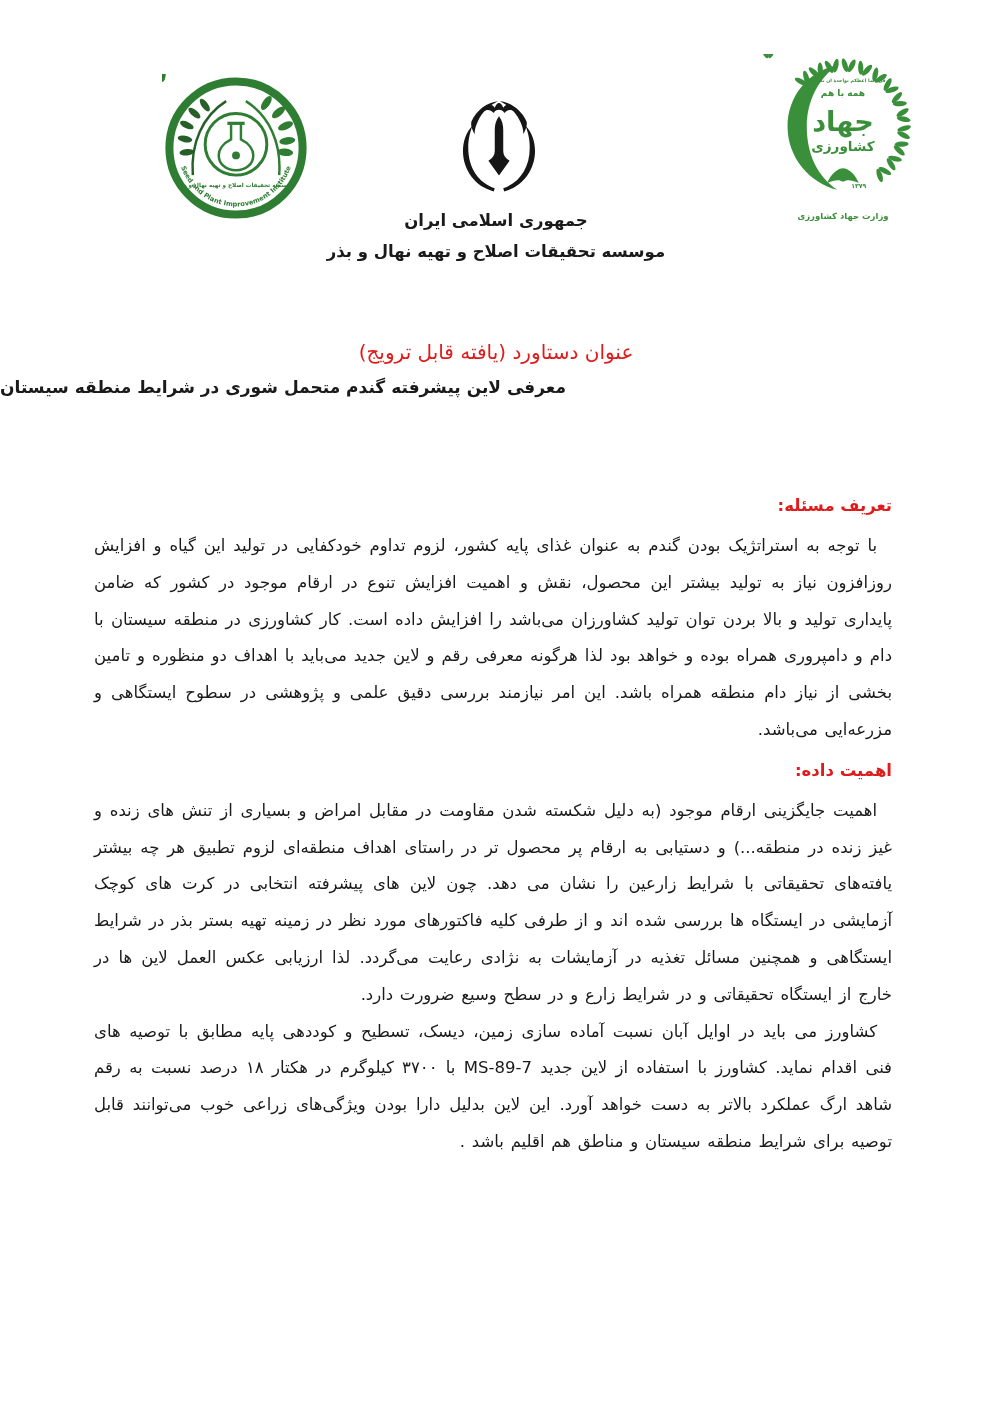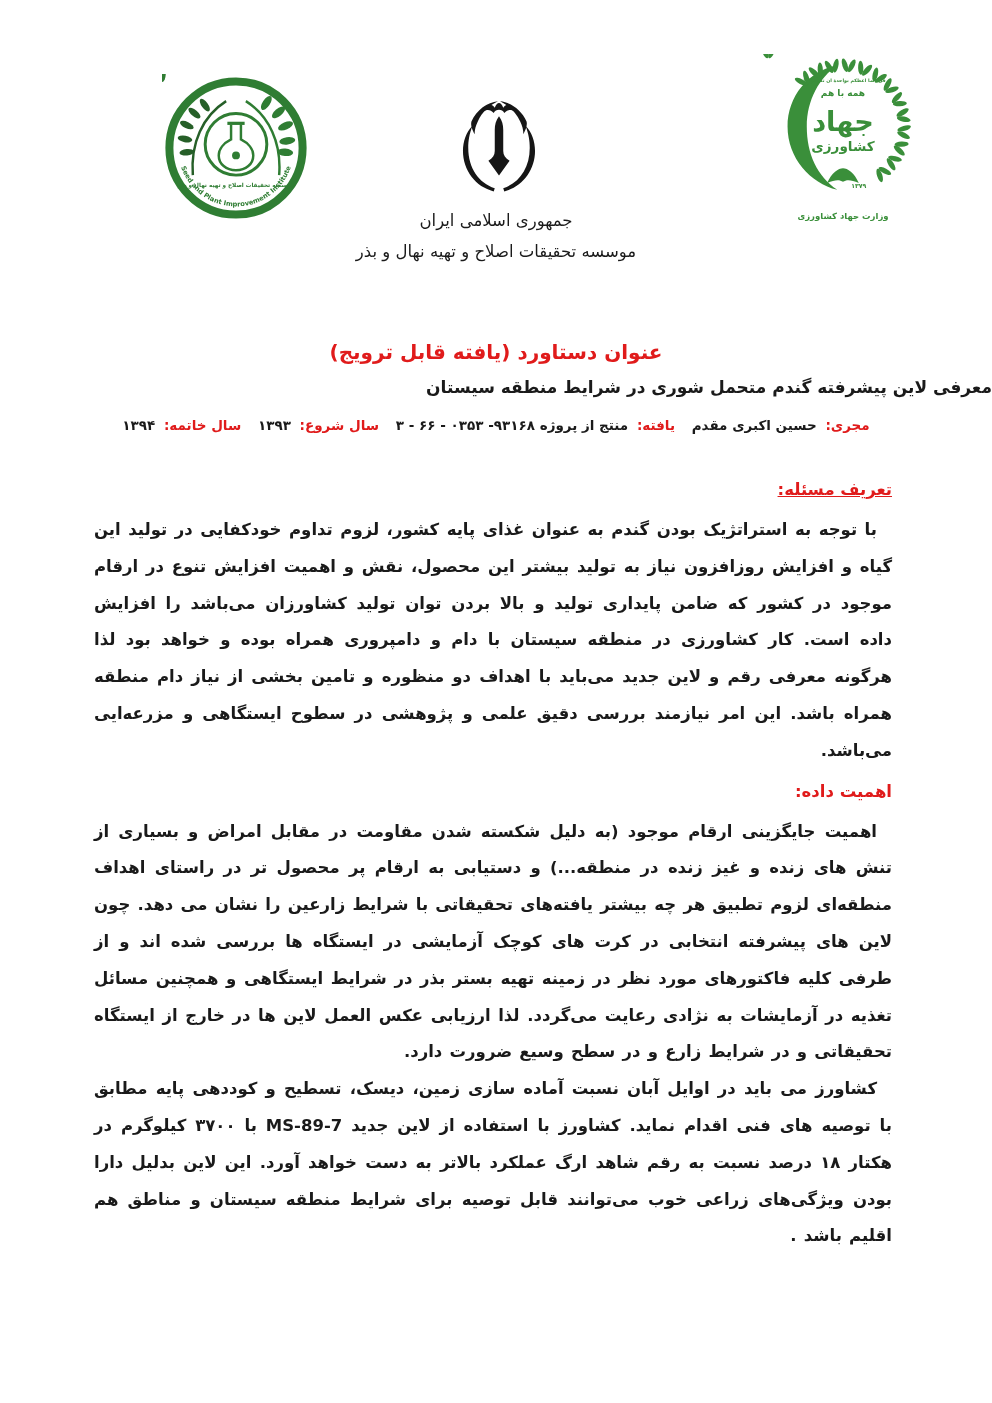--- a/index.html
+++ b/index.html
@@ -13,46 +13,46 @@
     overflow:hidden;
   }
   .red{color:#e01b1b;}
   
   .logo-spii{position:absolute;left:162px;top:74px;width:148px;height:148px;}
   .logo-iran{position:absolute;left:446px;top:92px;width:106px;height:114px;}
   .logo-jahad{position:absolute;left:762px;top:54px;width:162px;height:172px;}
   
   .header{
     position:absolute;top:205px;left:0;right:0;
-    text-align:center;font-weight:normal;font-size:16.5px;line-height:31px;
+    text-align:center;font-weight:bold;font-size:16.5px;line-height:31px;
   }
   
   .doc-title{
     position:absolute;top:340px;left:0;right:0;
-    text-align:center;font-weight:bold;font-size:20px;color:#e01b1b;
+    text-align:center;font-weight:normal;font-size:20px;color:#e01b1b;
   }
   .doc-subtitle{
     position:absolute;top:377px;left:0;right:0;
-    text-align:right;font-weight:bold;font-size:17px;
+    text-align:left;font-weight:bold;font-size:17px;
   }
   .meta-line{
     position:absolute;top:417px;left:60px;right:60px;
     text-align:center;font-weight:bold;font-size:13.5px;white-space:nowrap;
   }
   .meta-line span{margin:0 2px;}
   .meta-line .grp{margin-left:10px;}
   
   .content{position:absolute;top:478px;right:100px;left:94px;}
   .section-heading{
     font-size:16.5px;font-weight:bold;color:#e01b1b;
     margin:10px 0 10px;line-height:24px;text-align:right;
   }
-  .section-heading.first{margin-top:0;text-decoration:underline;}
+  .section-heading.first{margin-top:16px;}
   .body-text{
-    font-size:16.5px;font-weight:bold;line-height:36.8px;
+    font-size:16.5px;font-weight:normal;line-height:36.8px;
     text-align:justify;margin:0;text-indent:15px;word-spacing:1.5px;
   }
   svg text{font-family:"DejaVu Sans",sans-serif;}
 </style>
 </head>
 <body>
 
 <div class="page">
 
   <svg class="logo-spii" viewBox="0 0 120 120">
@@ -152,30 +152,20 @@
   </svg>
 
   <div class="header">
     <div>جمهوری اسلامی ایران</div>
     <div>موسسه تحقیقات اصلاح و تهیه نهال و بذر</div>
   </div>
 
   <div class="doc-title">عنوان دستاورد (یافته قابل ترویج)</div>
   <div class="doc-subtitle">معرفی لاین پیشرفته گندم متحمل شوری در شرایط منطقه سیستان</div>
 
-  <div class="meta-line">
-    <span class="red">مجری:</span>
-    <span class="grp">حسین اکبری مقدم</span>
-    <span class="red">یافته:</span>
-    <span class="grp">منتج از پروژه ۹۳۱۶۸- ۰۳۵۳ - ۶۶ - ۳</span>
-    <span class="red">سال شروع:</span>
-    <span class="grp">۱۳۹۳</span>
-    <span class="red">سال خاتمه:</span>
-    <span>۱۳۹۴</span>
-  </div>
 
   <div class="content">
     <div class="section-heading first">تعریف مسئله:</div>
     <p class="body-text">با توجه به استراتژیک بودن گندم به عنوان غذای پایه کشور، لزوم تداوم خودکفایی در تولید این گیاه و افزایش روزافزون نیاز به تولید بیشتر این محصول، نقش و اهمیت افزایش تنوع در ارقام موجود در کشور که ضامن پایداری تولید و بالا بردن توان تولید کشاورزان می‌باشد را افزایش داده است. کار کشاورزی در منطقه سیستان با دام و دامپروری همراه بوده و خواهد بود لذا هرگونه معرفی رقم و لاین جدید می‌باید با اهداف دو منظوره و تامین بخشی از نیاز دام منطقه همراه باشد. این امر نیازمند بررسی دقیق علمی و پژوهشی در سطوح ایستگاهی و مزرعه‌ایی می‌باشد.</p>
 
     <div class="section-heading">اهمیت داده:</div>
     <p class="body-text">اهمیت جایگزینی ارقام موجود (به دلیل شکسته شدن مقاومت در مقابل امراض و بسیاری از تنش های زنده و غیز زنده در منطقه...) و دستیابی به ارقام پر محصول تر در راستای اهداف منطقه‌ای لزوم تطبیق هر چه بیشتر یافته‌های تحقیقاتی با شرایط زارعین را نشان می دهد. چون لاین های پیشرفته انتخابی در کرت های کوچک آزمایشی در ایستگاه ها بررسی شده اند و از طرفی کلیه فاکتورهای مورد نظر در زمینه تهیه بستر بذر در شرایط ایستگاهی و همچنین مسائل تغذیه در آزمایشات به نژادی رعایت می‌گردد. لذا ارزیابی عکس العمل لاین ها در خارج از ایستگاه تحقیقاتی و در شرایط زارع و در سطح وسیع ضرورت دارد.</p>
 
     <p class="body-text">کشاورز می باید در اوایل آبان نسبت آماده سازی زمین، دیسک، تسطیح و کوددهی پایه مطابق با توصیه های فنی اقدام نماید. کشاورز با استفاده از لاین جدید MS-89-7 با ۳۷۰۰ کیلوگرم در هکتار ۱۸ درصد نسبت به رقم شاهد ارگ عملکرد بالاتر به دست خواهد آورد. این لاین بدلیل دارا بودن ویژگی‌های زراعی خوب می‌توانند قابل توصیه برای شرایط منطقه سیستان و مناطق هم اقلیم باشد .</p>
   </div>

